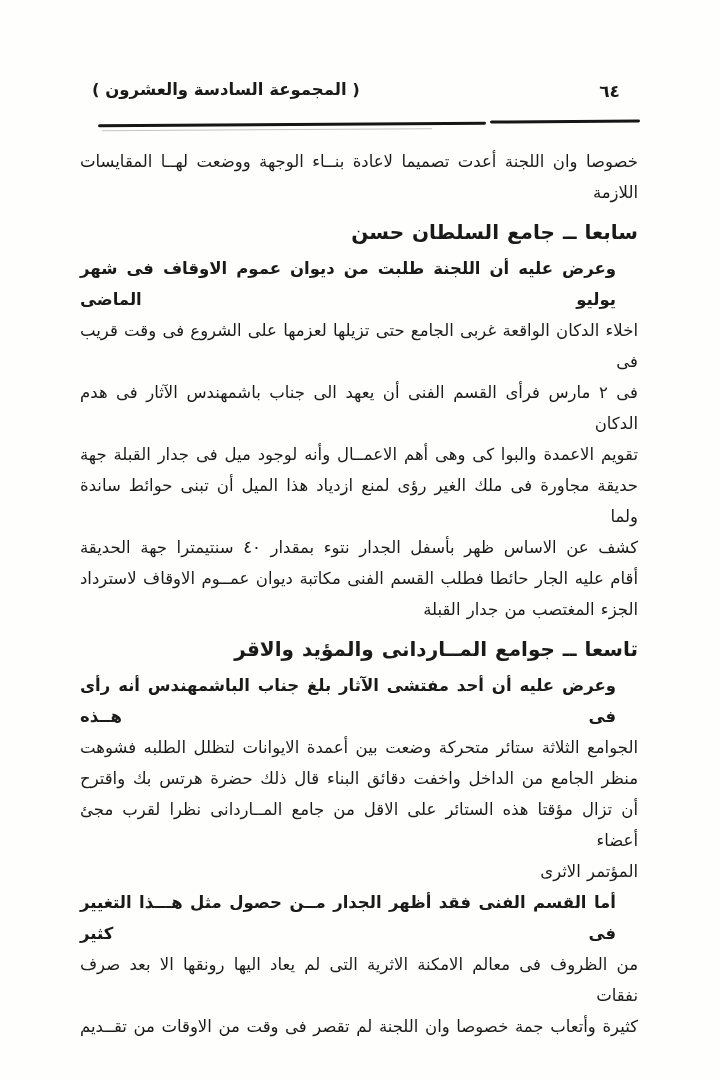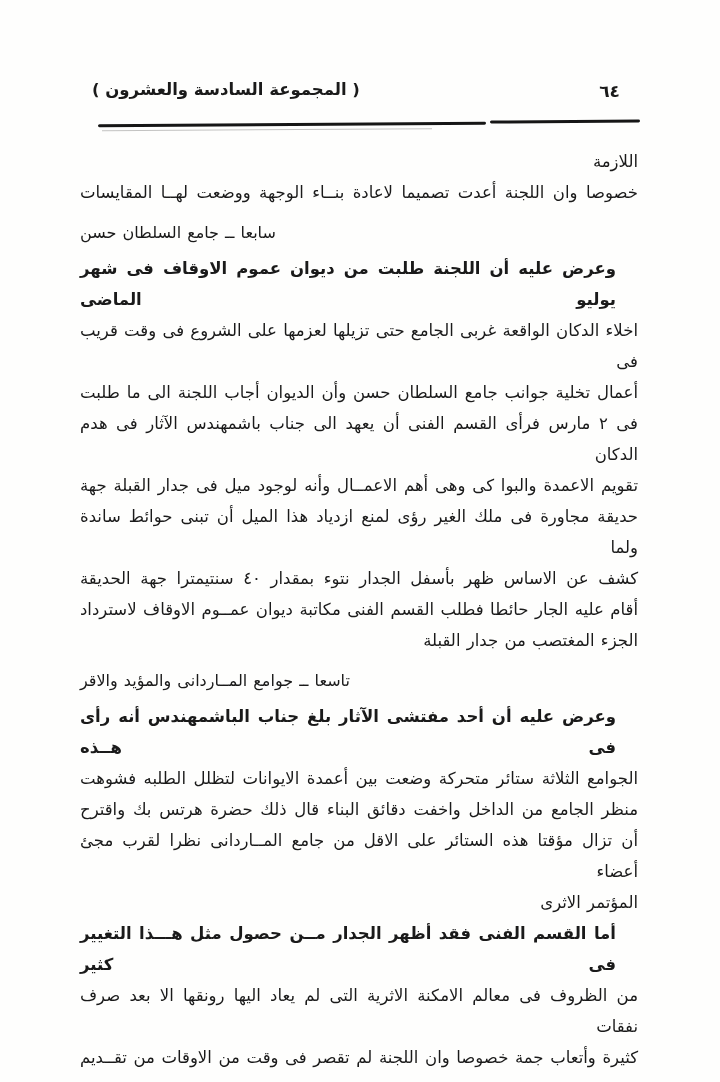--- a/index.html
+++ b/index.html
@@ -88,50 +88,49 @@
     min-height: 31px;
   }
   .ln.first-indent {
     padding-right: 22px;
     font-weight: bold;
   }
   .ln.para-end {
     text-align-last: right;
   }
   .section-heading {
-    text-align: left;
-    font-size: 16px;
-    font-weight: normal;
+    text-align: right;
+    font-size: 20px;
+    font-weight: bold;
     margin-top: 9px;
     margin-bottom: 5px;
     line-height: 31px;
   }
 </style>
 </head>
 <body>
 
 <div class="page">
 
   <div class="running-head">
     <div class="collection-title">( المجموعة السادسة والعشرون )</div>
     <div class="page-number">٦٤</div>
   </div>
 
   <div class="rule-left"></div>
   <div class="rule-right"></div>
 
   <div class="body-text">
 
+    <div class="ln">خصوصا وان اللجنة أعدت تصميما لاعادة بنــاء الوجهة ووضعت لهــا المقايسات</div>
     <div class="ln para-end">اللازمة</div>
-    <div class="ln">خصوصا وان اللجنة أعدت تصميما لاعادة بنــاء الوجهة ووضعت لهــا المقايسات</div>
 
     <div class="section-heading">سابعا ــ جامع السلطان حسن</div>
     <div class="ln first-indent">وعرض عليه أن اللجنة طلبت من ديوان عموم الاوقاف فى شهر يوليو الماضى</div>
     <div class="ln">اخلاء الدكان الواقعة غربى الجامع حتى تزيلها لعزمها على الشروع فى وقت قريب فى</div>
-    <div class="ln">أعمال تخلية جوانب جامع السلطان حسن وأن الديوان أجاب اللجنة الى ما طلبت</div>
     <div class="ln">فى ٢ مارس فرأى القسم الفنى أن يعهد الى جناب باشمهندس الآثار فى هدم الدكان</div>
 
     <div class="ln">تقويم الاعمدة والبوا كى وهى أهم الاعمــال وأنه لوجود ميل فى جدار القبلة جهة</div>
     <div class="ln">حديقة مجاورة فى ملك الغير رؤى لمنع ازدياد هذا الميل أن تبنى حوائط ساندة ولما</div>
     <div class="ln">كشف عن الاساس ظهر بأسفل الجدار نتوء بمقدار ٤٠ سنتيمترا جهة الحديقة</div>
     <div class="ln">أقام عليه الجار حائطا فطلب القسم الفنى مكاتبة ديوان عمــوم الاوقاف لاسترداد</div>
     <div class="ln para-end">الجزء المغتصب من جدار القبلة</div>
 
     <div class="section-heading">تاسعا ــ جوامع المــاردانى والمؤيد والاقر</div>
     <div class="ln first-indent">وعرض عليه أن أحد مفتشى الآثار بلغ جناب الباشمهندس أنه رأى فى هــذه</div>

